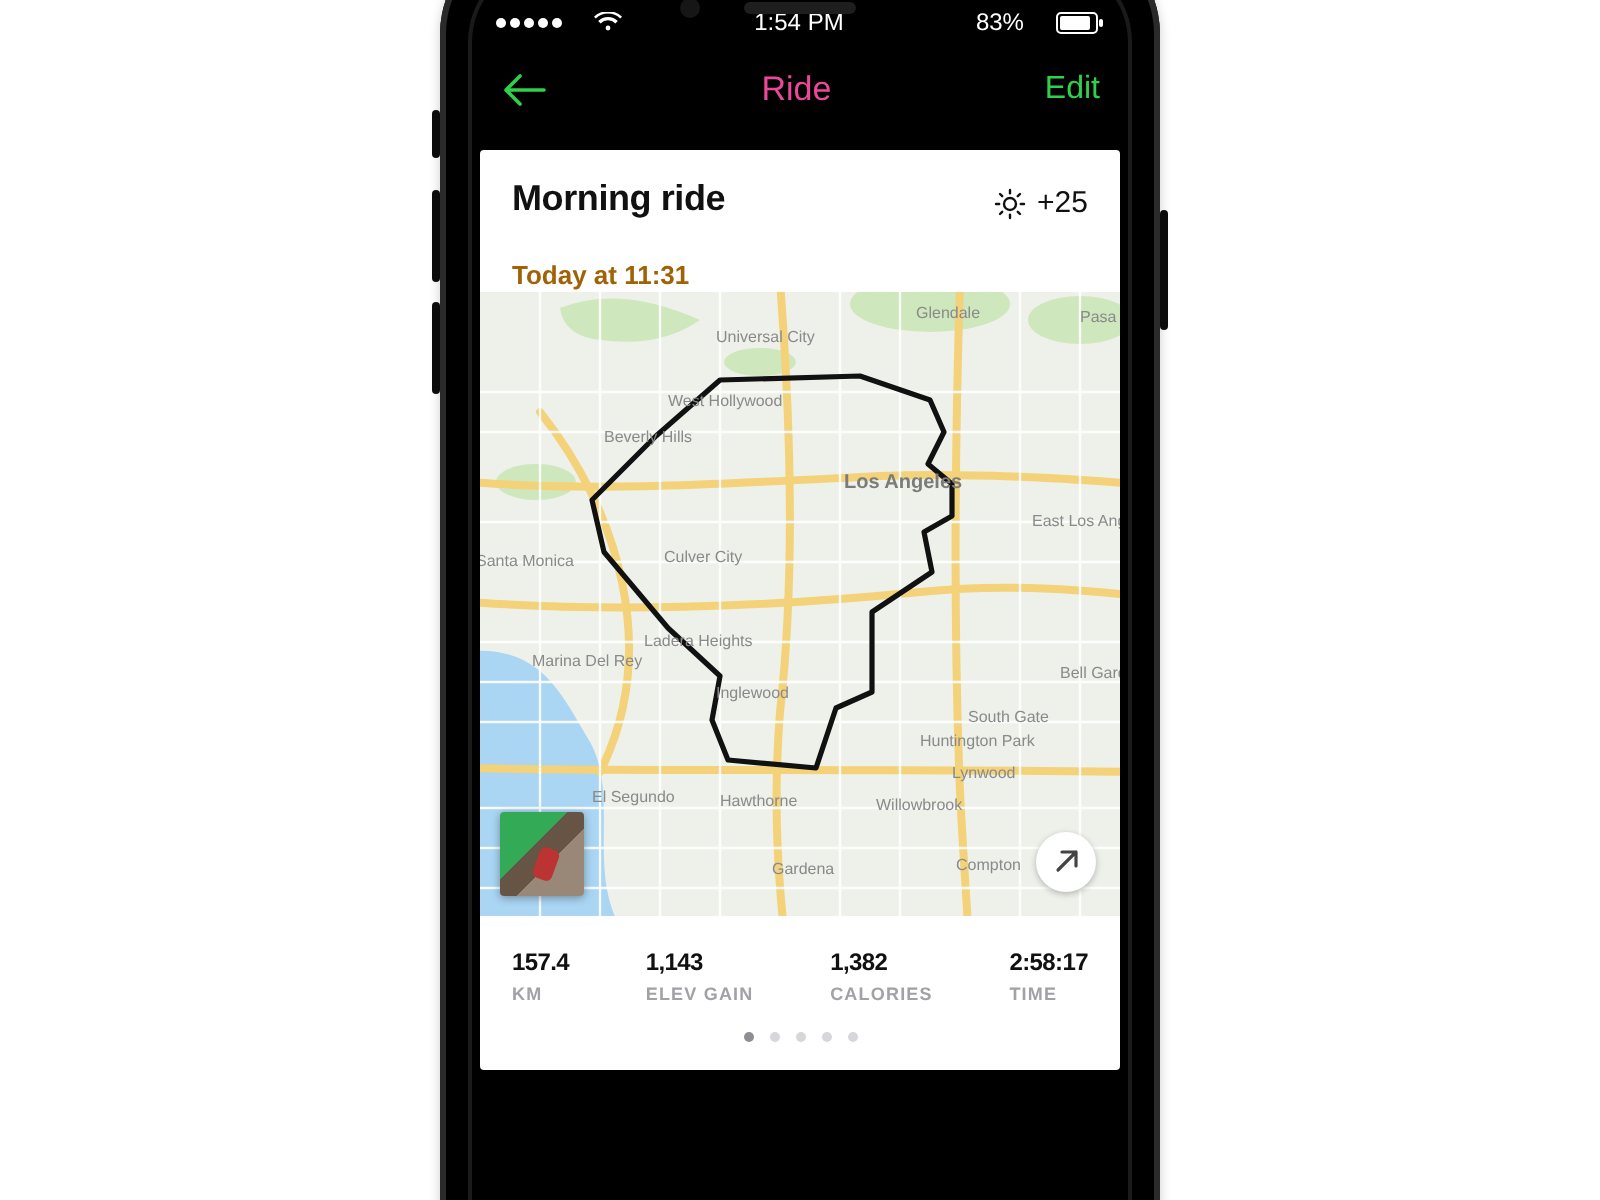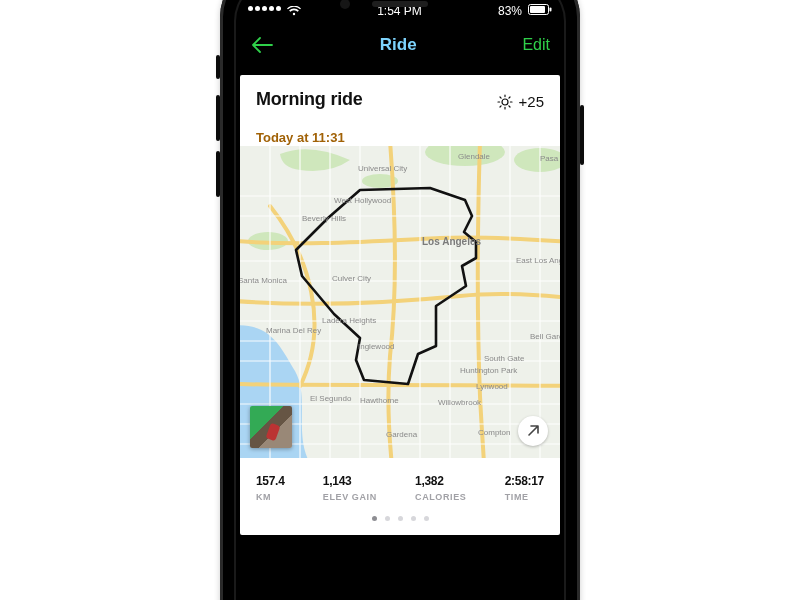--- a/index.html
+++ b/index.html
@@ -33,32 +33,32 @@
 
   .speaker { position:absolute; top:22px; left:50%; transform:translateX(-50%); width:56px; height:6px; background:#1e1e1e; border-radius:3px; }
   .cam { position:absolute; top:20px; left:calc(50% - 60px); width:10px; height:10px; background:#161616; border-radius:50%; }
 
   
   .status-bar {
     height: 20px; margin-top: 22px;
     display:flex; align-items:center; justify-content:space-between;
     padding: 0 14px; color:#fff; font-size:12px; font-weight:500;
   }
-  .status-left, .status-right { display:flex; align-items:flex-start; gap:6px; }
+  .status-left, .status-right { display:flex; align-items:center; gap:16px; }
   .dots { display:flex; gap:2px; }
   .dots i { width:5px; height:5px; border-radius:50%; background:#fff; display:block; }
   .wifi svg, .battery svg { display:block; }
   .battery { display:flex; align-items:center; gap:4px; }
 
   
   .nav {
     display:flex; align-items:center; justify-content:space-between;
     padding: 12px 16px 18px 16px;
   }
-  .nav .title { color:#7dd3fc; font-size:17px; font-weight:700; }
+  .nav .title { color:#ec4899; font-size:17px; font-weight:400; }
   .nav .edit  { color:#2fd04a; font-size:16px; font-weight:500; }
   .back-arrow { width:24px; height:24px; display:flex; align-items:center; justify-content:center; }
 
   
   .card {
     background:#fff; color:#111;
     margin: 0 6px;
     border-radius: 2px;
     overflow:hidden;
   }
@@ -213,21 +213,21 @@
           <span class="map-label" style="left:276px; top:110px;">East Los Angeles</span>
           <span class="map-label" style="left:-2px; top:130px;">Santa Monica</span>
           <span class="map-label" style="left:92px; top:128px;">Culver City</span>
           <span class="map-label" style="left:82px; top:170px;">Ladera Heights</span>
           <span class="map-label" style="left:26px; top:180px;">Marina Del Rey</span>
           <span class="map-label" style="left:118px; top:196px;">Inglewood</span>
           <span class="map-label" style="left:220px; top:172px;margin-top:48px;">Huntington Park</span>
           <span class="map-label" style="left:244px; top:208px;">South Gate</span>
           <span class="map-label" style="left:290px; top:186px;">Bell Gardens</span>
           <span class="map-label" style="left:236px; top:236px;">Lynwood</span>
-          <span class="map-label" style="left:70px; top:248px;">El Segundo</span>
+          <span class="map-label" style="left:56px; top:248px;">El Segundo</span>
           <span class="map-label" style="left:120px; top:250px;">Hawthorne</span>
           <span class="map-label" style="left:198px; top:252px;">Willowbrook</span>
           <span class="map-label" style="left:238px; top:282px;">Compton</span>
           <span class="map-label" style="left:146px; top:284px;">Gardena</span>
 
           <div class="photo-thumb"></div>
           <div class="expand-btn">
             <svg width="14" height="14" viewBox="0 0 14 14">
                 <path d="M5 2h7v7M12 2L3 11" fill="none" stroke="#444" stroke-width="1.6" stroke-linecap="round" stroke-linejoin="round"></path>
               </svg>

